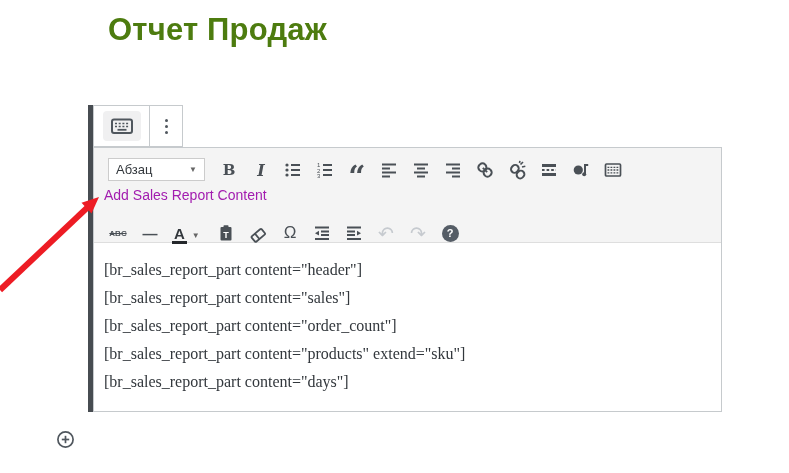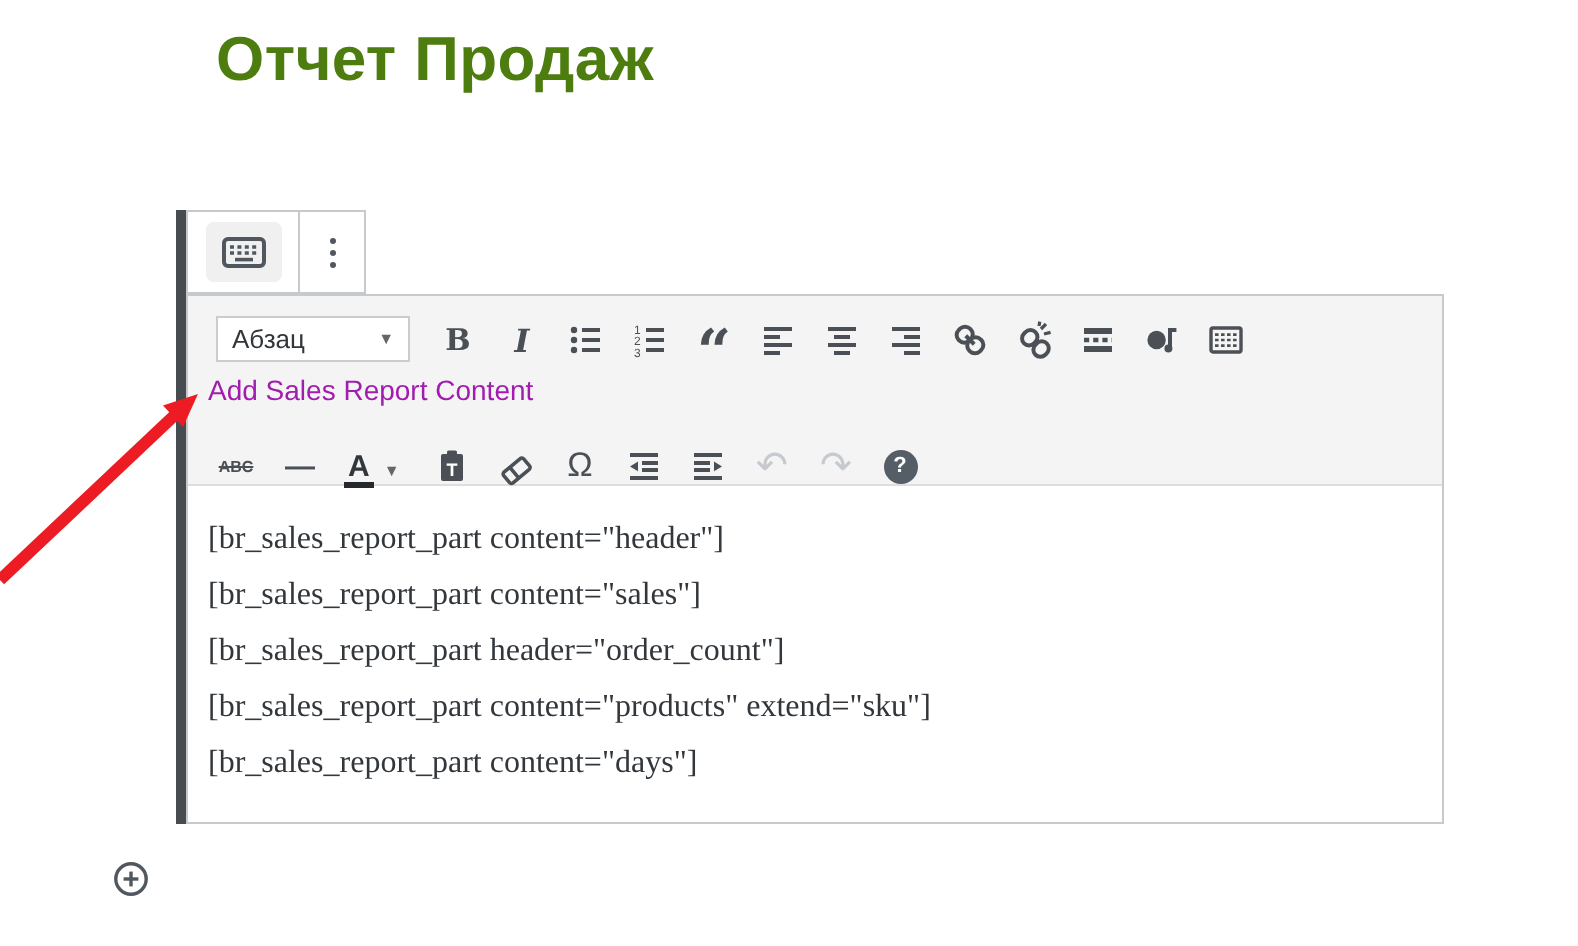--- a/index.html
+++ b/index.html
@@ -239,21 +239,21 @@
         </span>
         <span class="tbtn">
           <span class="help-circle">?</span>
         </span>
       </div>
     </div>
 
     <div class="content">
       <div>[br_sales_report_part content="header"]</div>
       <div>[br_sales_report_part content="sales"]</div>
-      <div>[br_sales_report_part header="order_count"]</div>
+      <div>[br_sales_report_part content="order_count"]</div>
       <div>[br_sales_report_part content="products" extend="sku"]</div>
       <div>[br_sales_report_part content="days"]</div>
     </div>
   </div>
 </div>
 
 <svg class="arrow-layer" width="120" height="110" viewBox="0 0 120 110">
   <line x1="0" y1="100" x2="89" y2="16" stroke="#ed1c24" stroke-width="6"></line>
   <polygon points="99,7 91.5,23.5 81.5,12.8" fill="#ed1c24"></polygon>
 </svg>

